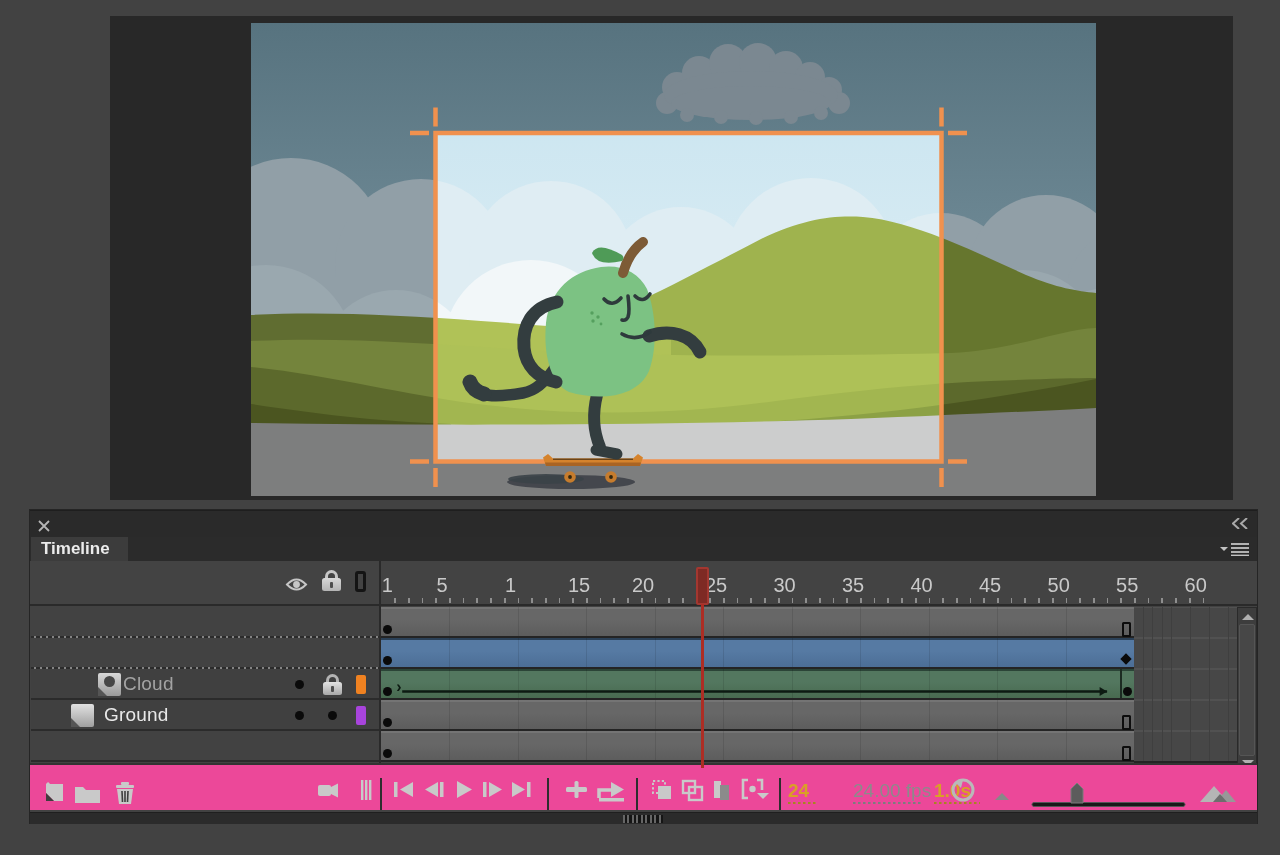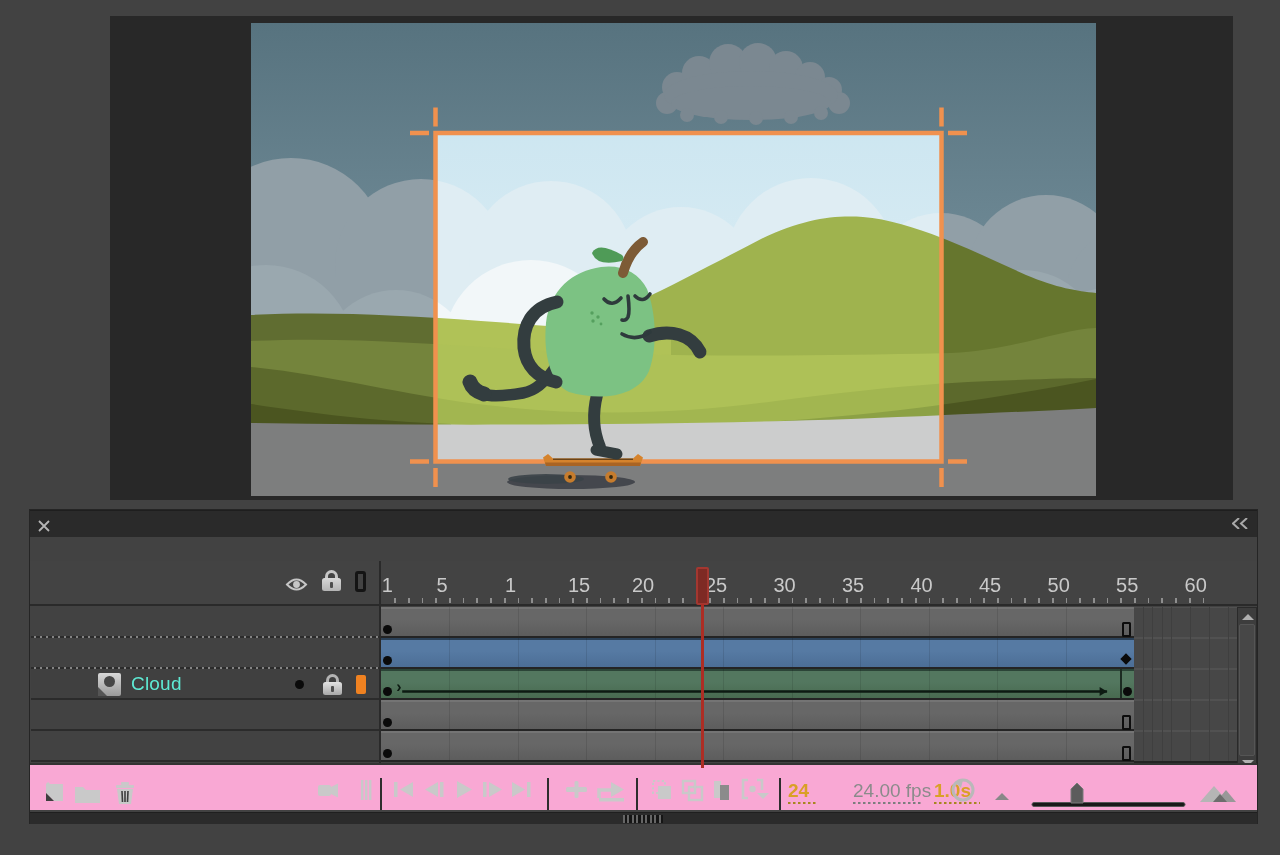--- a/index.html
+++ b/index.html
@@ -63,21 +63,21 @@
 .tarrow { position:absolute; left:0; top:0; }
 .vdiv { position:absolute; left:349px; top:50px; width:2px; height:202px; background:#2a2a2a; z-index:4; }
 .egrid { position:absolute; left:1104.0px; top:96px; width:103.0px; height:156px;
          background:repeating-linear-gradient(90deg,rgba(63,63,63,0) 0 8.5px,#3f3f3f 8.5px 9.5px),
                     repeating-linear-gradient(0deg,#474747 0 29px,#515151 29px 31px);
          border-bottom:2px solid #242424; }
 .redline { position:absolute; top:93px; width:3px; height:164px; background:#ad2d24; z-index:5; }
 .vsb { position:absolute; left:1207px; top:96px; width:20px; height:166px; background:#3d3d3d; border:1px solid #2a2a2a; }
 .vsb::before { content:""; position:absolute; left:1px; top:16px; right:1px; bottom:16px; background:#474747;
                border:1px solid #555; border-radius:2px; }
-.ptool { position:absolute; left:0; top:252px; width:100%; height:47px; background:#f9a8d4; border-top:2px solid #333; }
+.ptool { position:absolute; left:0; top:252px; width:100%; height:47px; background:#ec4899; border-top:2px solid #333; }
 .tbsvg { position:absolute; left:0; top:11px; }
 .tnum { font-size:19px; font-weight:bold; }
 .tnum.orange { fill:#d9a027; }
 .tnum.gray { fill:#8b8b8b; font-weight:normal; }
 .pscroll { position:absolute; left:0; top:301px; width:100%; height:12px; background:#2b2b2b; border-top:1px solid #1f1f1f; }
 .grip { position:absolute; left:593px; top:2px; width:40px; height:8px;
         background:repeating-linear-gradient(90deg,#666 0 2px,#151515 2px 4.5px); }
 </style></head>
 <body>
 <div id="paste"></div>
@@ -233,20 +233,32 @@
         <circle cx="350" cy="301" r="1.4"></circle>
       </g>
     </g>
 </svg>
 <div id="panel">
 <div class="ptop"><svg width="12" height="12" viewBox="0 0 12 12">
         <path d="M1,1 L11,11 M11,1 L1,11" stroke="#b5b5b5" stroke-width="1.8"></path>
       </svg><svg class="coll" width="16" height="11" viewBox="0 0 16 11">
         <path d="M7,0 L1,5.5 L7,11 M15,0 L9,5.5 L15,11" stroke="#a9a9a9" stroke-width="2" fill="none"></path>
       </svg></div>
+<div class="ptabs">
+      <div class="tab">Timeline</div>
+      <svg class="pmenu" width="30" height="14" viewBox="0 0 30 14">
+        <path d="M0,5 L8,5 L4,9 Z" fill="#c2c2c2"></path>
+        <g stroke="#c2c2c2" stroke-width="1.8">
+          <line x1="11" y1="2" x2="29" y2="2"></line>
+          <line x1="11" y1="6" x2="29" y2="6"></line>
+          <line x1="11" y1="10" x2="29" y2="10"></line>
+          <line x1="11" y1="13.5" x2="29" y2="13.5"></line>
+        </g>
+      </svg>
+    </div>
 <div class="phead">
 <svg class="heye" width="23" height="15" viewBox="0 0 23 15">
         <path d="M2,7.5 Q11.5,-2.5 21,7.5 Q11.5,17.5 2,7.5 Z" fill="none" stroke="#c6c6c6" stroke-width="2"></path>
         <circle cx="11.5" cy="7.5" r="3.4" fill="#c6c6c6"></circle>
       </svg>
 <div class="lock hlock" style="left:292px;top:8px">
         <i></i>
       </div>
 <div class="hbox"></div>
 <div class="tick" style="left:364.2px"></div>
@@ -350,21 +362,21 @@
 <i class="g5" style="left:616.5px"></i>
 <i class="g5" style="left:685.0px"></i>
 <span class="kdot" style="left:2.3px;top:18px"></span>
 <span class="kdiam" style="left:741.6px;top:17px"></span>
 </div>
 <div class="lrow" style="top:158px">
 <div class="ic-page ic-masked" style="left:67px">
         <span class="mcirc"></span>
         <span class="fold"></span>
       </div>
-<div class="lname" style="left:100px;color:#5eead4">Cloud</div>
+<div class="lname" style="left:92px;color:#a3a3a3">Cloud</div>
 <div class="bdot" style="left:264px"></div>
 <div class="lock" style="left:292px">
         <i></i>
       </div>
 <div class="swatch" style="background:#f08221"></div>
 </div>
 <div class="frow green" style="top:158px;left:350.5px;width:753.5px">
 <i class="g5" style="left:68.5px"></i>
 <i class="g5" style="left:137.0px"></i>
 <i class="g5" style="left:205.5px"></i>
@@ -376,20 +388,29 @@
 <i class="g5" style="left:616.5px"></i>
 <i class="g5" style="left:685.0px"></i>
 <span class="kdot" style="left:2.3px;top:18px"></span>
 <span class="tchev">›</span>
 <svg class="tarrow" width="754" height="31">
         <line x1="21.2" y1="22.5" x2="726.1" y2="22.5" stroke="#0d1a12" stroke-width="2.6"></line>
         <path d="M 726.1,22.5 l -7.5,-4.5 l 0,9 z" fill="#0d1a12"></path>
       </svg>
 <i class="vline" style="left:739.8px"></i>
 <span class="kdot" style="left:742.1px;top:18px"></span>
+</div>
+<div class="lrow" style="top:189px">
+<div class="ic-page" style="left:40px">
+        <span class="fold"></span>
+      </div>
+<div class="lname" style="left:73px;color:#e8e8e8">Ground</div>
+<div class="bdot" style="left:264px"></div>
+<div class="bdot" style="left:297px"></div>
+<div class="swatch" style="background:#a844dc"></div>
 </div>
 <div class="frow gray" style="top:189px;left:350.5px;width:753.5px">
 <i class="g5" style="left:68.5px"></i>
 <i class="g5" style="left:137.0px"></i>
 <i class="g5" style="left:205.5px"></i>
 <i class="g5" style="left:274.0px"></i>
 <i class="g5" style="left:342.5px"></i>
 <i class="g5" style="left:411.0px"></i>
 <i class="g5" style="left:479.5px"></i>
 <i class="g5" style="left:548.0px"></i>

